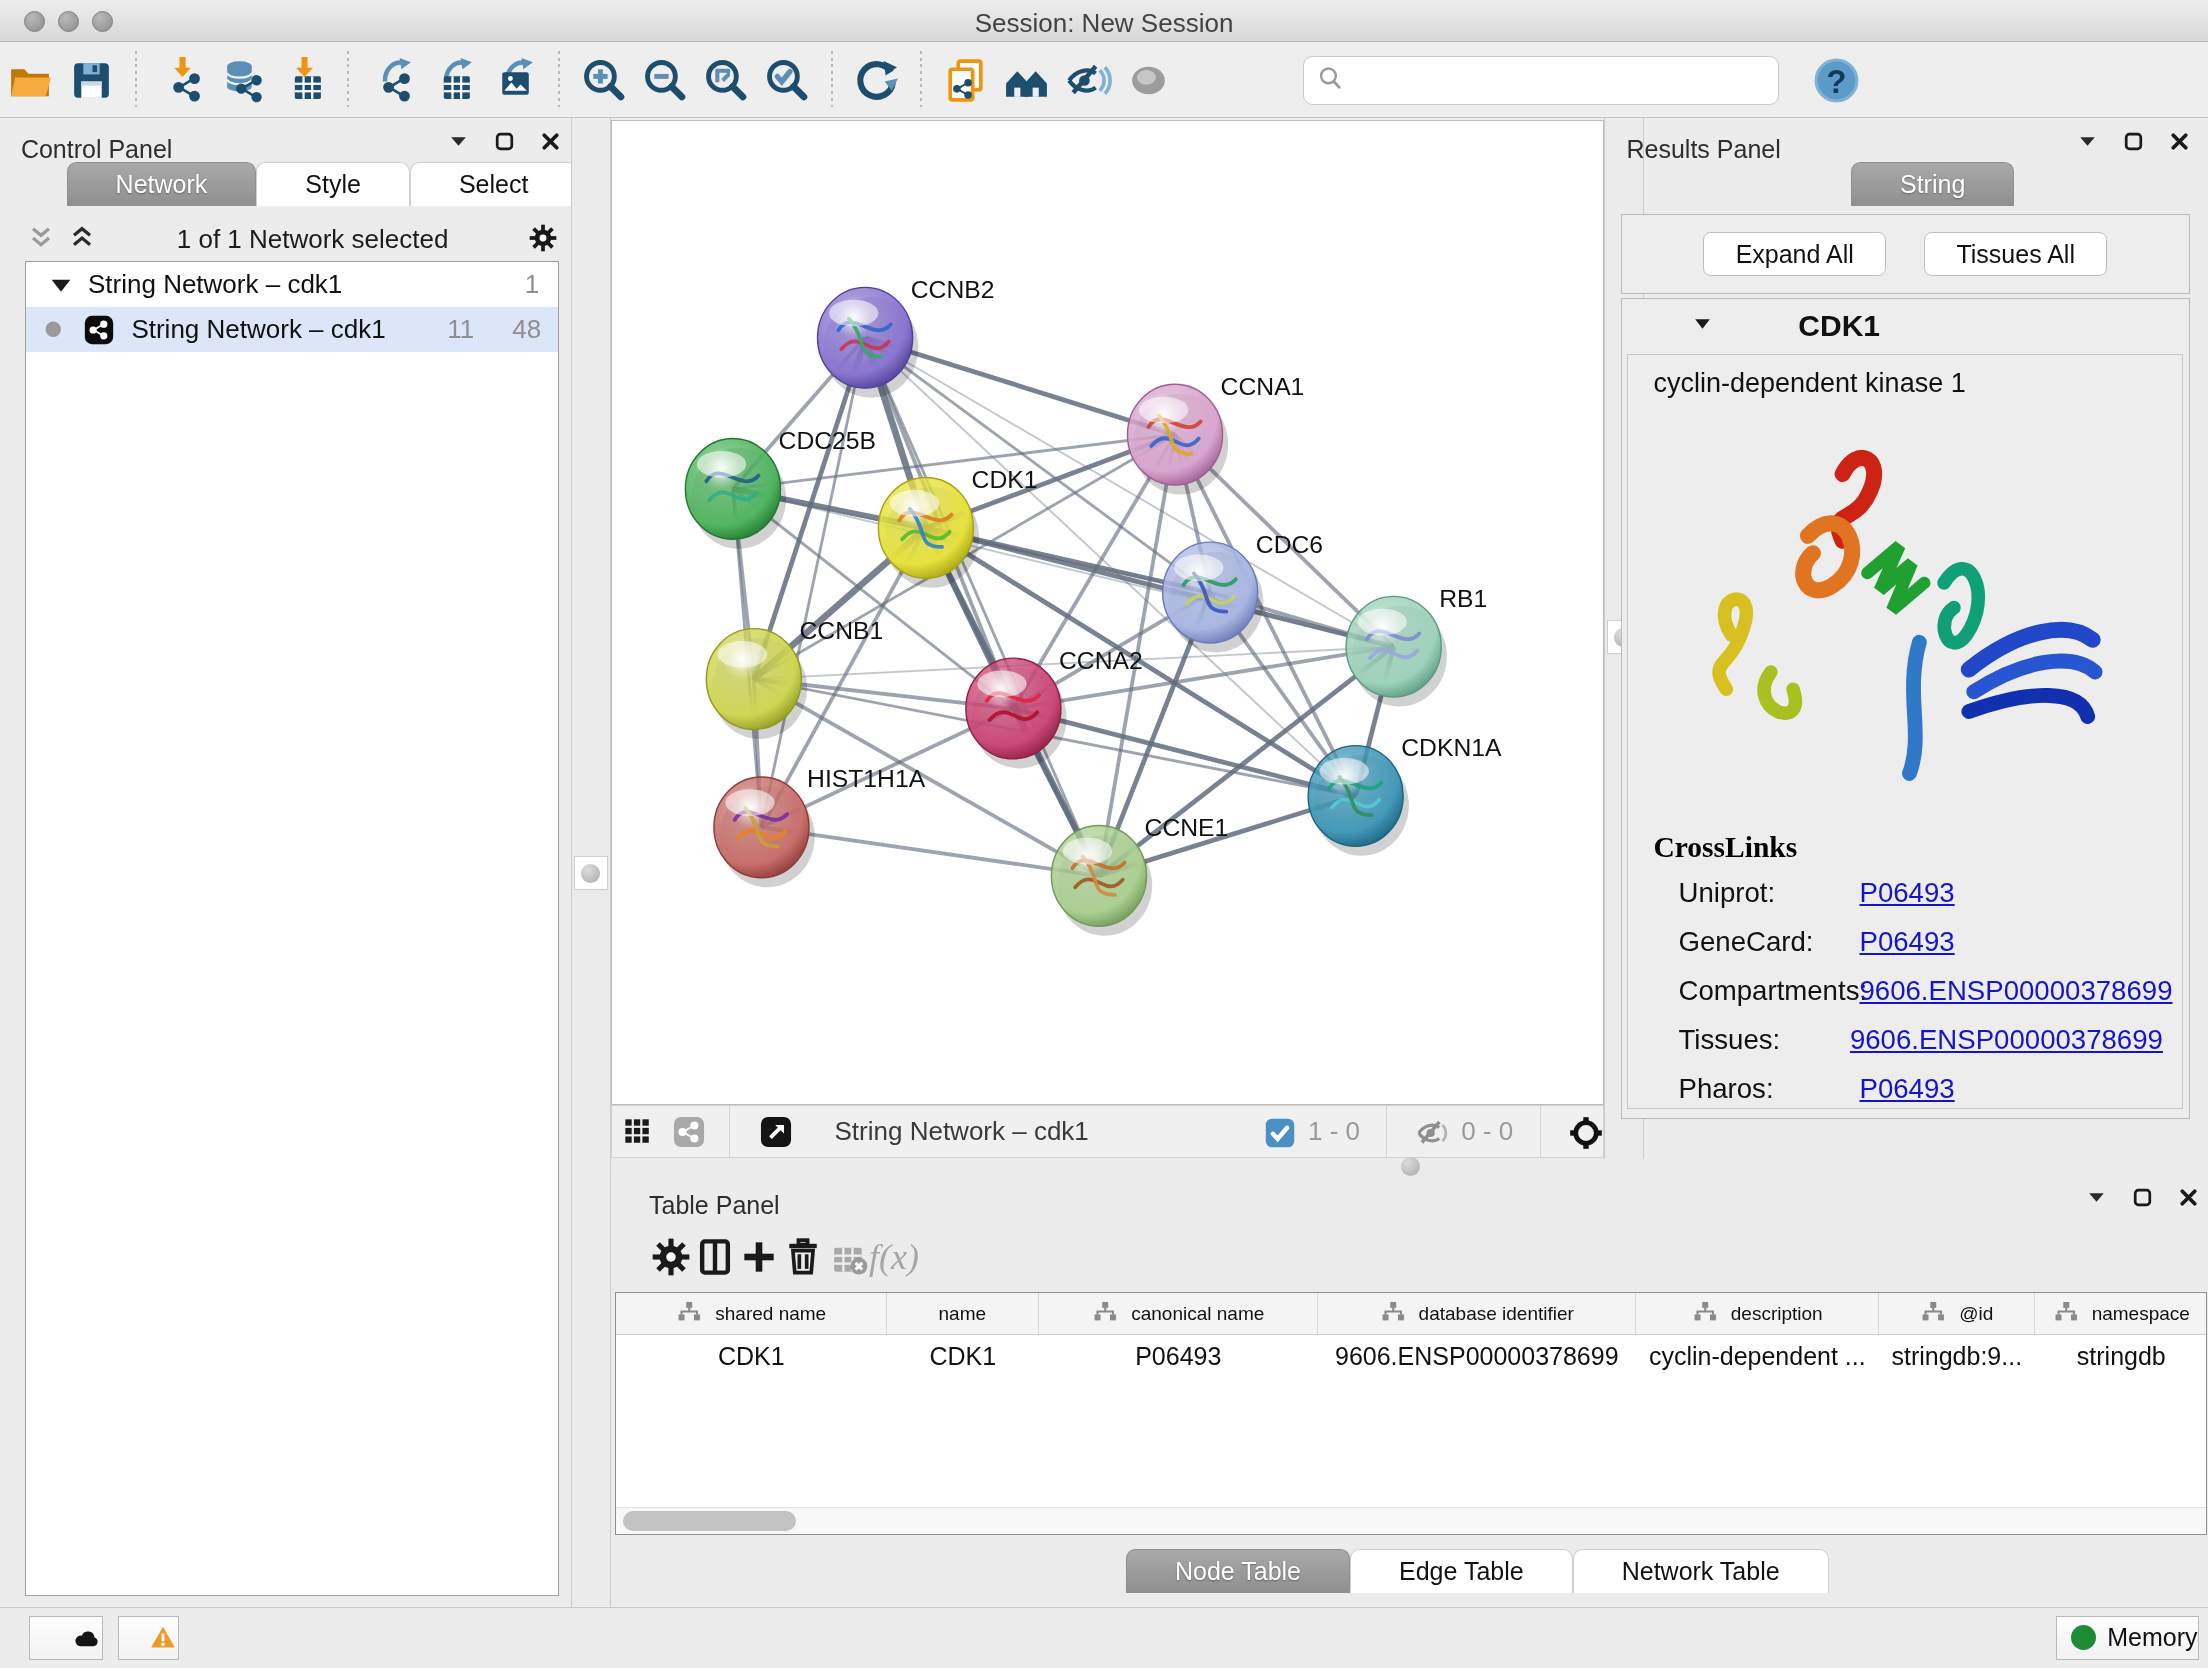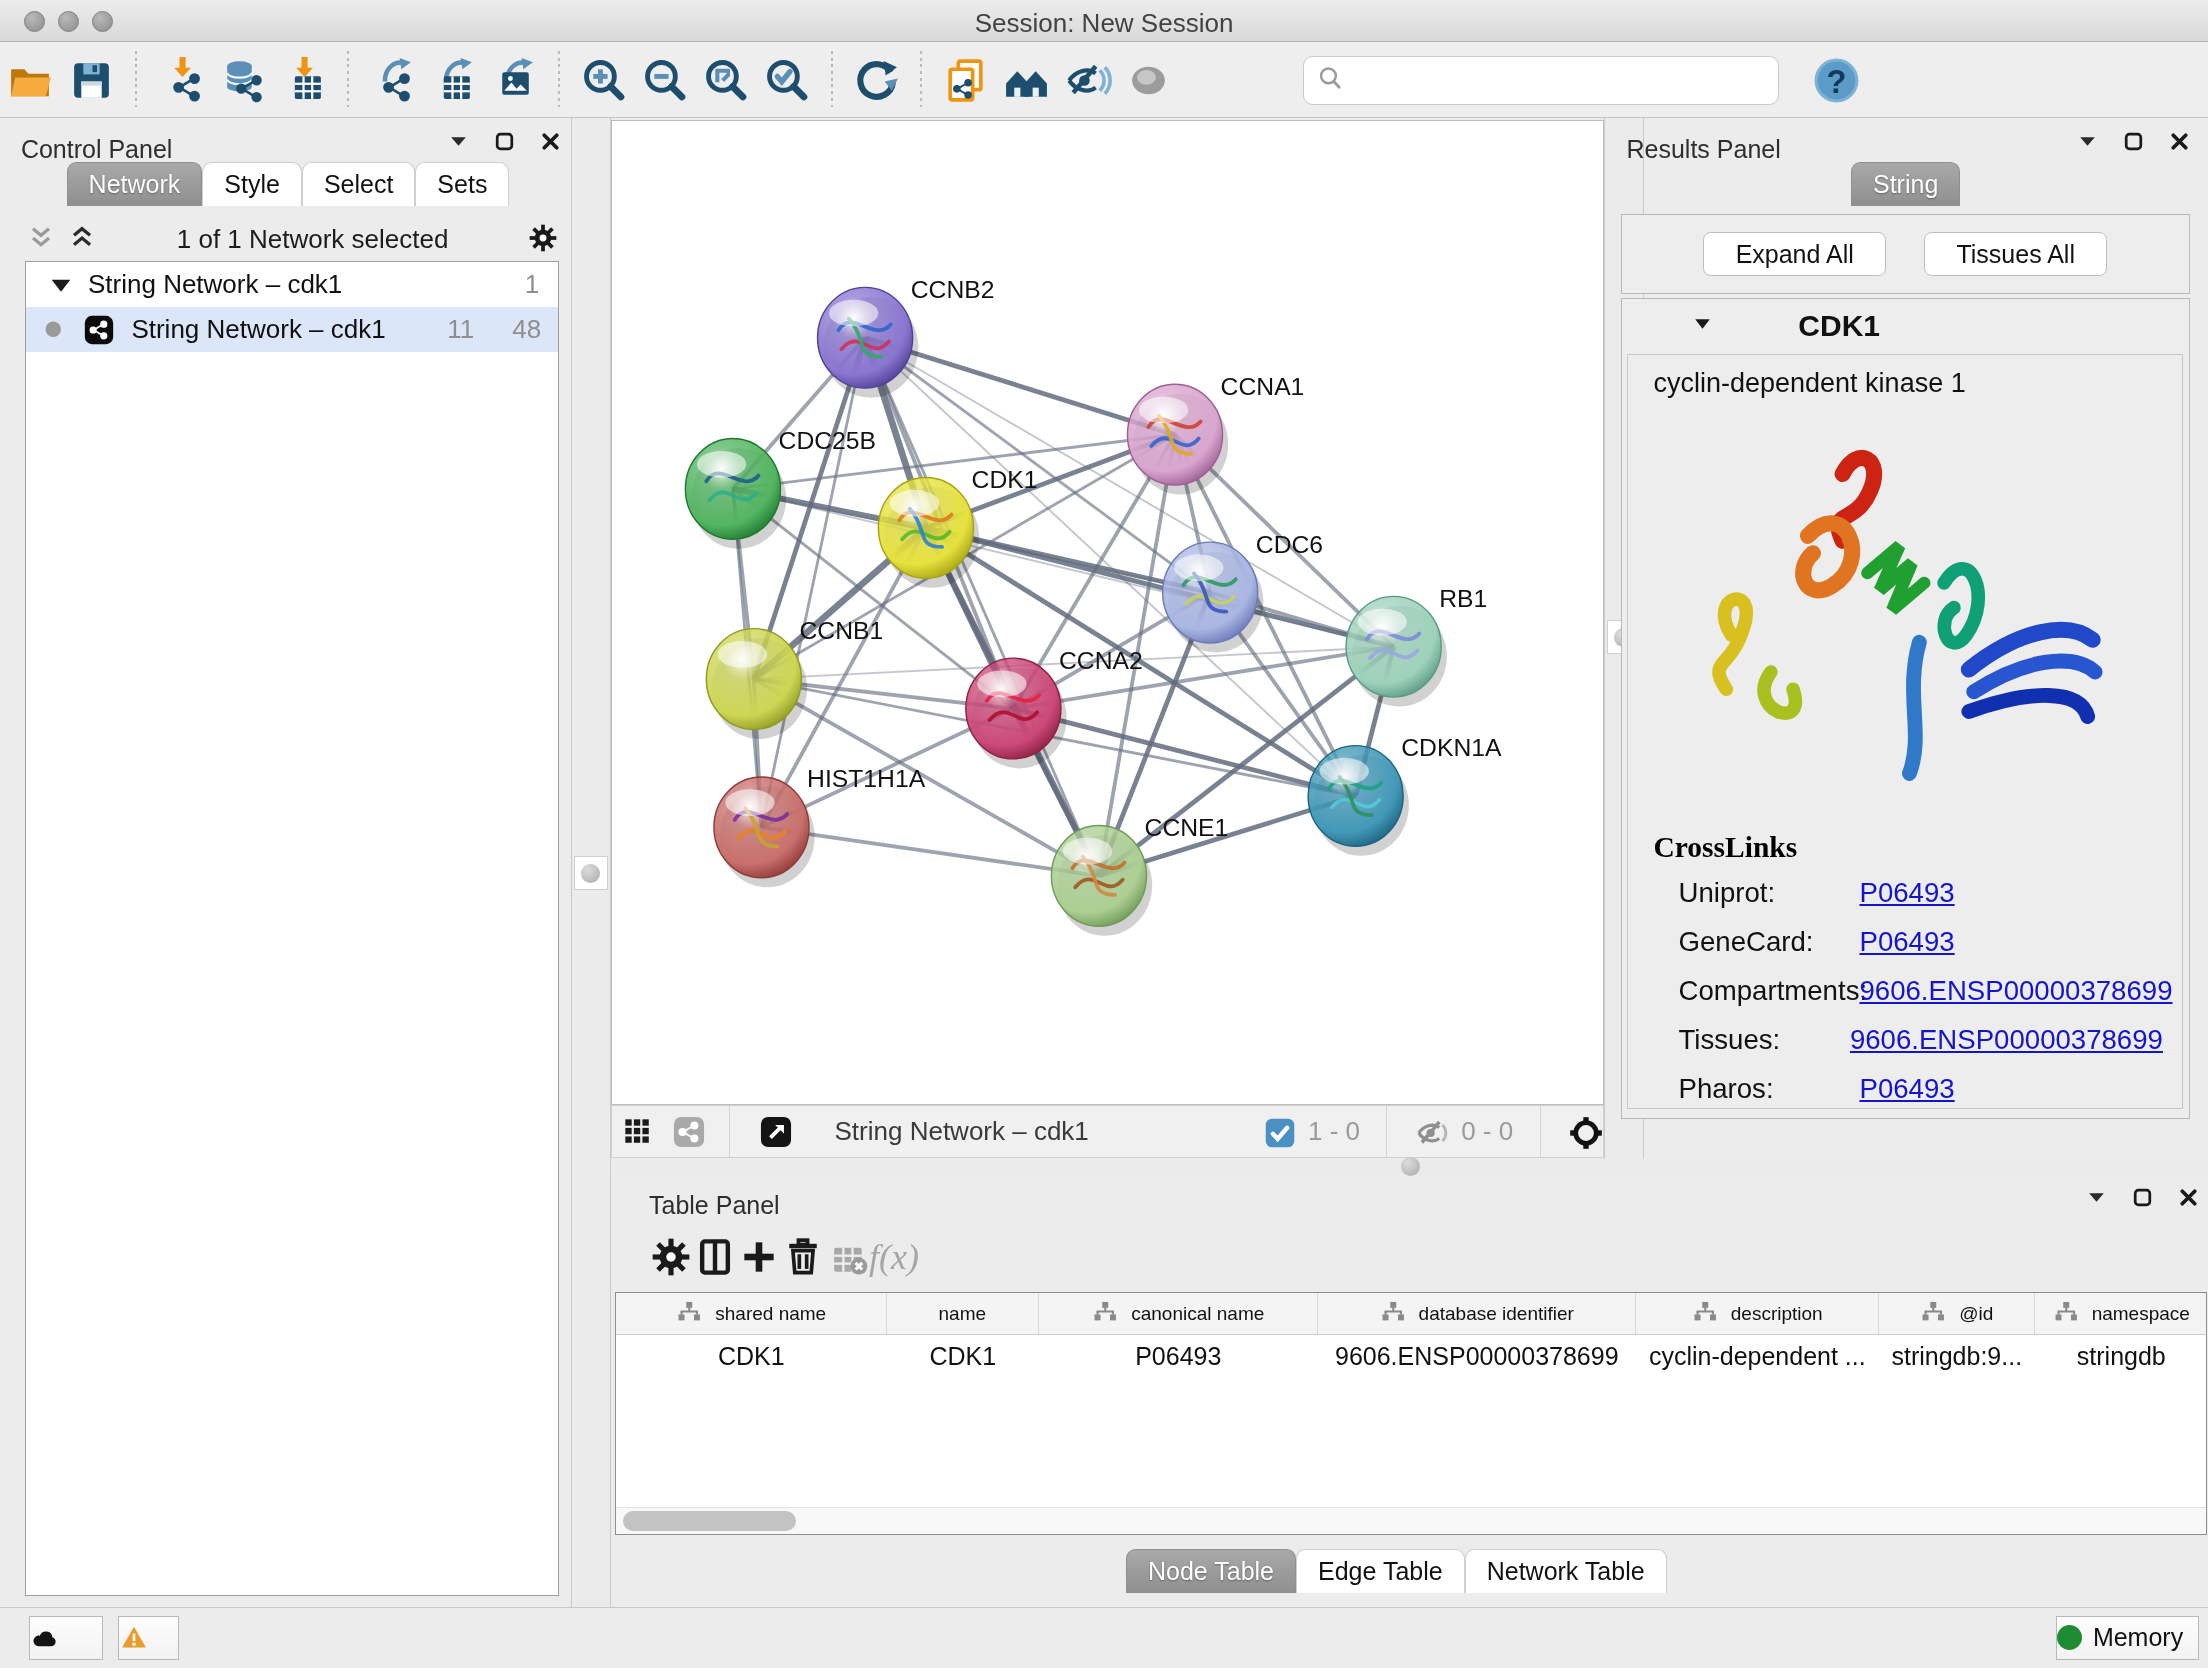--- a/index.html
+++ b/index.html
@@ -24,21 +24,21 @@
   #search-wrap{margin-left:124px;width:476px;height:49px;border:1.9px solid #c9c9c9;border-radius:9.5px;
     background:#fff;display:flex;align-items:center;padding-left:11.4px;}
   #search-wrap svg{width:28.5px;height:28.5px;}
   #search-input{border:none;outline:none;flex:1;font-size:25px;height:42px;background:transparent;}
   #help-btn{margin-left:27px;}
 
   
   .panel-head-title{font-size:25px;color:#2e2e2e;margin-top:16px;}
   .panel-controls{display:flex;align-items:center;gap:21px;}
   .panel-controls svg{width:25px;height:25px;}
-  .tab{height:44px;padding:0 21px;display:flex;align-items:center;justify-content:center;
+  .tab{height:44px;padding:0 48px;display:flex;align-items:center;justify-content:center;
     font-size:25px;color:#111;background:#fff;border:1px solid #cfcfcf;border-bottom:none;
     border-radius:9.5px 9.5px 0 0;}
   .tab.active{background:linear-gradient(#a9a9a9,#8f8f8f);color:#fff;border-color:#8f8f8f;
     text-shadow:0 1px 1.9px rgba(0,0,0,.35);}
 
   
   #control-panel{position:absolute;left:7.6px;top:118px;width:563px;height:1484px;}
   #cp-head{position:absolute;left:13.3px;right:7.6px;top:7.6px;height:32px;display:flex;align-items:center;}
   #cp-head .panel-controls{margin-left:auto;}
   #cp-tabs{position:absolute;left:59px;top:44px;display:flex;}
@@ -115,21 +115,21 @@
   .td{display:flex;align-items:center;justify-content:center;font-size:25px;color:#111;
     overflow:hidden;white-space:nowrap;flex:0 0 auto;}
   #hscroll{position:absolute;left:0;right:0;bottom:0;height:27px;background:#f8f8f8;border-top:1px solid #e2e2e2;}
   #hscroll-thumb{position:absolute;left:7.6px;top:2.9px;width:173px;height:20px;border-radius:10.5px;background:#c3c3c3;}
   #tp-tabs{position:absolute;left:515px;top:373px;display:flex;}
 
   
   #status-bar{position:absolute;left:0;bottom:0;width:100%;height:61px;background:#ececec;
     border-top:1px solid #c9c9c9;}
   .sb-btn{position:absolute;top:7.6px;height:44px;background:linear-gradient(#fdfdfd,#f2f2f2);
-    border:1.9px solid #b9b9b9;display:flex;align-items:center;justify-content:flex-start;gap:11.4px;}
+    border:1.9px solid #b9b9b9;display:flex;align-items:center;justify-content:flex-end;gap:11.4px;}
   .sb-btn svg{width:30px;height:30px;}
   #memory-btn{right:9.5px;width:143px;font-size:25px;color:#111;}
   #mem-dot{width:25px;height:25px;border-radius:50%;background:#1d8c34;}
 </style>
 </head>
 <body>
 
 <div id="window">
 
   <div id="titlebar">

